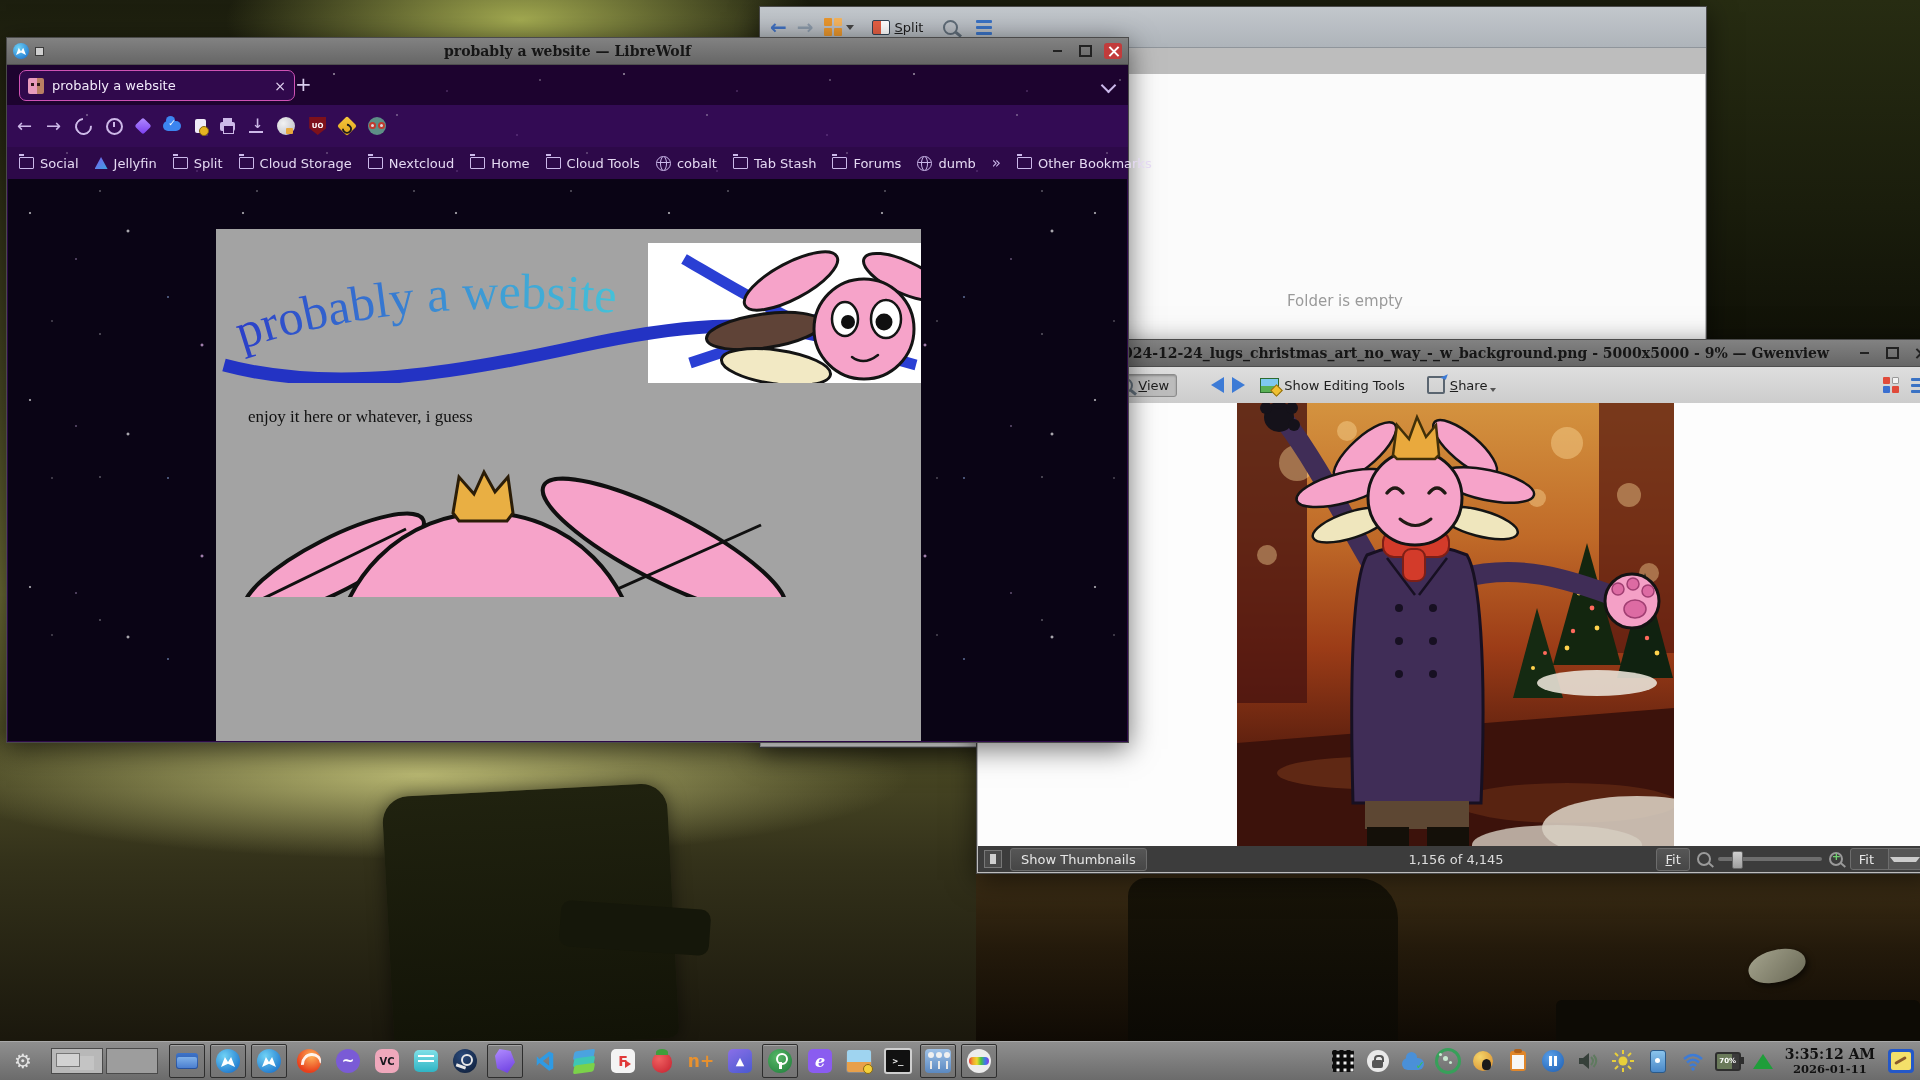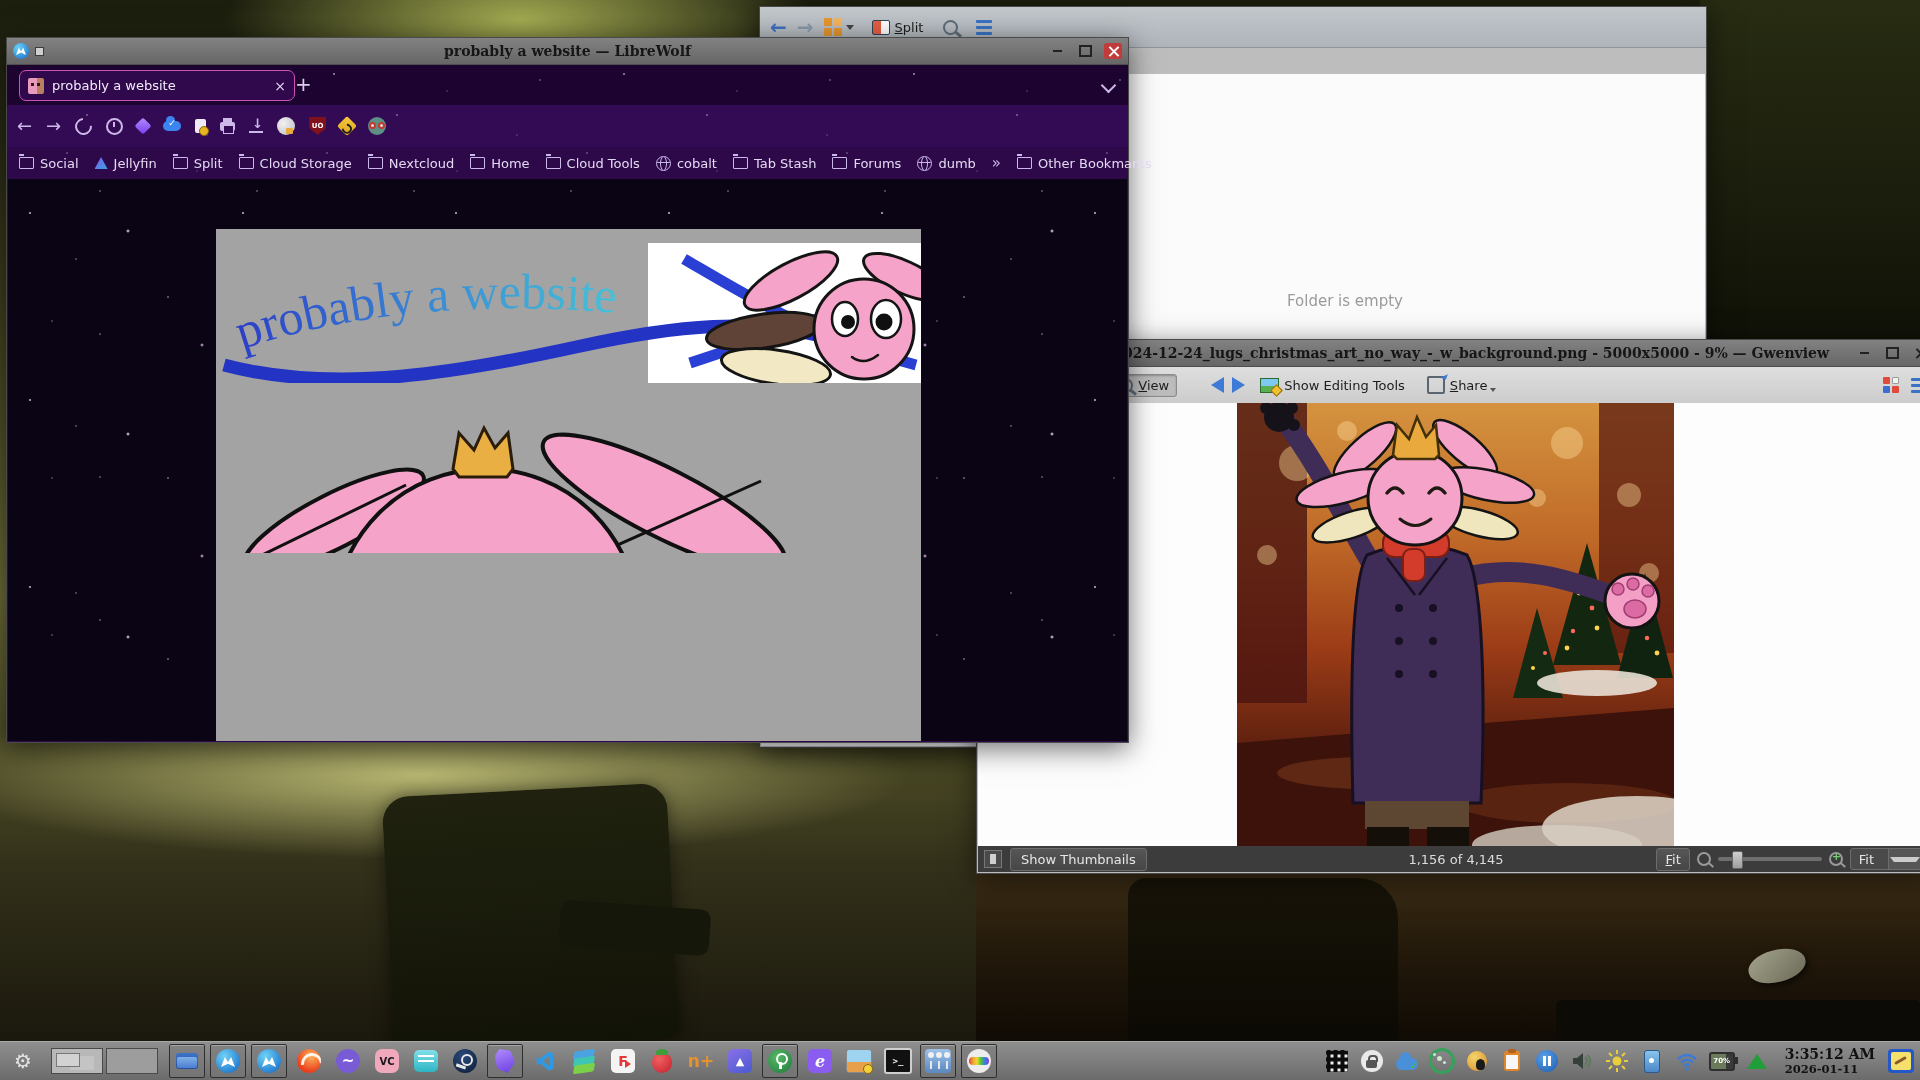--- a/index.html
+++ b/index.html
@@ -247,21 +247,21 @@
   .tr-clip{width:16px;height:20px;background:#e0862a;border-radius:3px;position:relative}
   .tr-clip::before{content:"";position:absolute;left:2px;top:4px;width:12px;height:14px;background:#f7f7f7}
   .tr-clip::after{content:"";position:absolute;left:4px;top:-2px;width:8px;height:4px;background:#b06018;border-radius:2px}
   .tr-pause{width:22px;height:22px;border-radius:50%;background:radial-gradient(circle at 38% 32%,#5aa0e8,#1c5cb0);position:relative}
   .tr-pause::after{content:"";position:absolute;left:7px;top:6px;width:3px;height:10px;background:#fff;box-shadow:5px 0 0 #fff}
   .tr-batt{width:25px;height:15px;border:2px solid #2e2e2e;border-radius:3px;background:linear-gradient(90deg,#6a7a5a 70%,#3a3a3a 70%);position:relative;color:#fff;font:bold 7px "DejaVu Sans",sans-serif;display:flex;align-items:center;justify-content:center}
   .tr-batt::after{content:"";position:absolute;right:-5px;top:3px;width:3px;height:7px;background:#2e2e2e}
   .tr-tri{width:0;height:0;border-left:10px solid transparent;border-right:10px solid transparent;border-bottom:15px solid #1f9e3a}
   .tr-kde{width:14px;height:21px;border-radius:3px;background:linear-gradient(#8ac4ec,#4a88c8);border:1px solid #2a5a8a;position:relative}
   .tr-kde::after{content:"";position:absolute;left:4px;top:7px;width:5px;height:5px;background:#fff;border-radius:50%}
-  .clock{text-align:left;color:#111;line-height:1.1;margin:0 4px 0 6px;flex:none}
+  .clock{text-align:center;color:#111;line-height:1.1;margin:0 4px 0 0;flex:none}
   .clock .t{font:bold 14px "DejaVu Serif",serif}
   .clock .d{font:bold 11.5px "DejaVu Serif",serif}
   .tr-notes{width:26px;height:24px;border-radius:4px;background:#2458c8;position:relative}
   .tr-notes::before{content:"";position:absolute;left:3px;top:3px;right:3px;bottom:3px;background:#f4e06a;border-radius:2px}
   .tr-notes::after{content:"";position:absolute;left:6px;top:10px;width:13px;height:3px;background:#8a5a2a;transform:rotate(-30deg);border-radius:2px}
 </style>
 </head>
 <body>
 
 <div id="desktop">
@@ -604,20 +604,21 @@
           <ellipse cx="560" cy="124" rx="55" ry="17" fill="#f2e9c4" transform="rotate(8 560 124)"></ellipse>
         </g>
         <circle cx="648" cy="86" r="50" fill="#f6a3c9" stroke="#141414" stroke-width="3"></circle>
         <ellipse cx="629" cy="76" rx="13" ry="17" fill="#ffffff" stroke="#141414" stroke-width="2.5"></ellipse>
         <ellipse cx="670" cy="76" rx="15" ry="19" fill="#ffffff" stroke="#141414" stroke-width="2.5"></ellipse>
         <circle cx="632" cy="79" r="7" fill="#101010"></circle>
         <circle cx="668" cy="79" r="8.5" fill="#101010"></circle>
         <path d="M636,114 Q648,123 662,112" stroke="#141414" stroke-width="2.5" fill="none" stroke-linecap="round"></path>
       </svg>
 
+      <div class="site-p">enjoy it here or whatever, i guess</div>
 
       <svg width="705" height="130" viewBox="0 0 705 130" style="display:block;margin-top:40px">
         <g stroke="#101010" stroke-width="4">
           <ellipse cx="118" cy="98" rx="100" ry="27" fill="#f6a3c9" transform="rotate(-27 118 98)"></ellipse>
           <ellipse cx="448" cy="80" rx="135" ry="34" fill="#f6a3c9" transform="rotate(27 448 80)"></ellipse>
         </g>
         <path d="M40,135 L190,62" stroke="#101010" stroke-width="3" fill="none"></path>
         <path d="M350,145 L545,58" stroke="#101010" stroke-width="3" fill="none"></path>
         <circle cx="270" cy="198" r="152" fill="#f6a3c9" stroke="#101010" stroke-width="4"></circle>
         <path d="M237,46 L243,10 L258,27 L268,5 L279,25 L292,10 L297,46 L291,54 L243,54 Z" fill="#e9af43" stroke="#2b1d08" stroke-width="3"></path>

